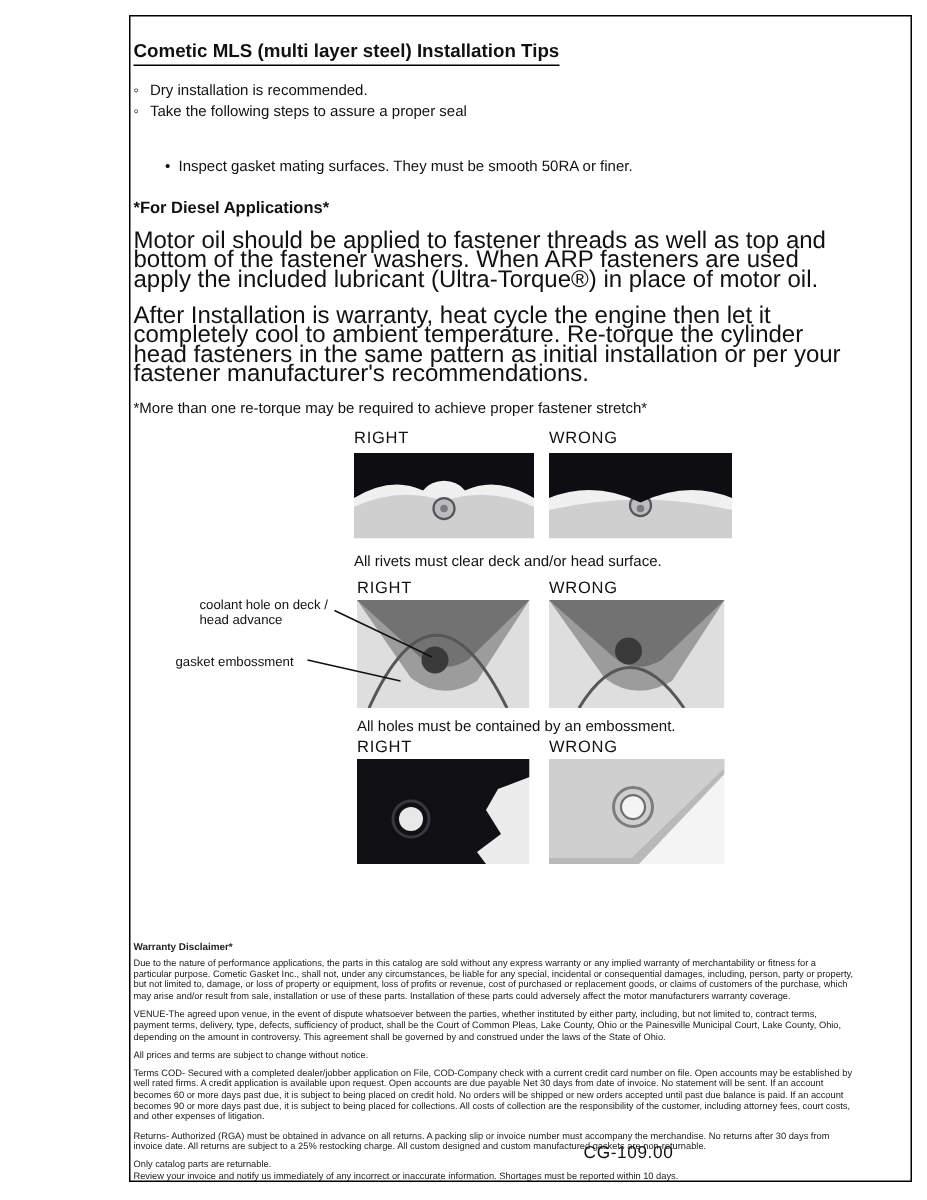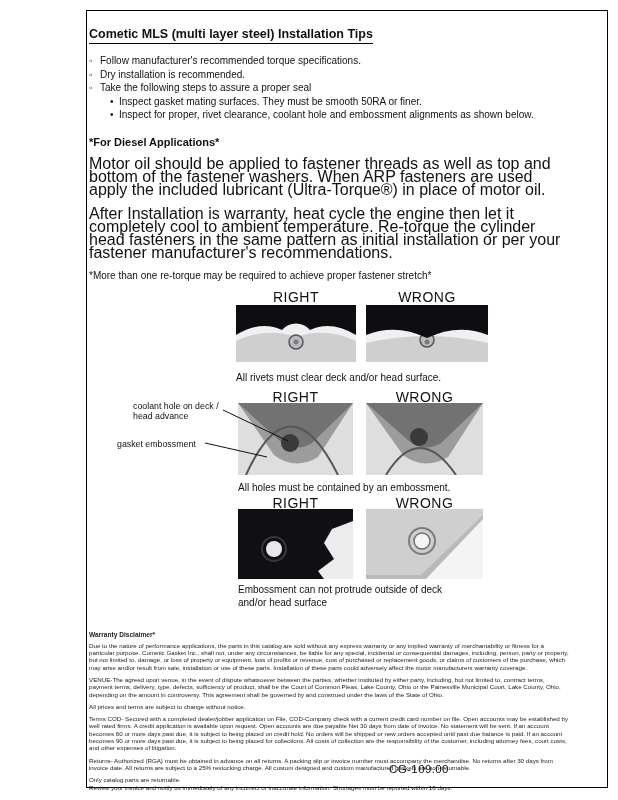--- a/index.html
+++ b/index.html
@@ -10,27 +10,27 @@
   .sheet {
     position:absolute; left:86px; top:10px; width:522px; height:778px;
     border:1px solid #000; box-sizing:border-box;
     padding:12px 20px 0 2px;
   }
   .title { font-size:12.5px; font-weight:bold; margin:4px 0 10px 0; }
   .title span { display:inline-block; border-bottom:1.5px solid #000; padding-bottom:2px; }
   ul.tips { list-style:none; margin:0 0 4px 0; padding:0; font-size:10px; line-height:13.5px; }
   ul.tips li { position:relative; padding-left:11px; }
   li.tip::before { content:"◦"; position:absolute; left:0; top:0; }
-  li.subtip { margin-left:19px; }
+  li.subtip { margin-left:19px;margin-top:24px; }
   li.subtip::before { content:"•"; position:absolute; left:2px; top:0; }
   .h2 { font-size:11px; font-weight:bold; margin:14px 0 9px 0; }
   .para { font-size:16px; line-height:13px; margin:0 0 11px 0; width:472px; }
   .note { font-size:10px; margin:2px 0 0 0; }
   .diagrams { position:relative; height:318px; margin-top:8px; }
-  .dlabel { position:absolute; font-size:14px; text-align:center; letter-spacing:0.5px; }
+  .dlabel { position:absolute; font-size:11px; letter-spacing:0.5px; }
   .dimg { position:absolute; line-height:0; }
   .dimg svg { display:block; }
   .dcap { position:absolute; font-size:10px; line-height:13px; }
   .ann { position:absolute; font-size:8.8px; line-height:10px; }
   .leader { position:absolute; left:0; top:0; pointer-events:none; }
   .legal { margin-top:24px; width:480px; font-size:6.2px; line-height:7.3px; color:#222; }
   .legal-head { font-size:6.6px; font-weight:bold; margin:0 0 4px 0; }
   .legal p { margin:0 0 5px 0; }
   .legal p.tight { margin-bottom:0; }
   .footer { position:absolute; left:0; right:0; bottom:12px; text-align:center;
@@ -38,25 +38,23 @@
 </style>
 </head>
 <body>
 
 <div class="canvas">
   <div class="sheet">
 
     <div class="title"><span>Cometic MLS (multi layer steel) Installation Tips</span></div>
 
     <ul class="tips">
-      <li class="tip">Follow manufacturer's recommended torque specifications.</li>
       <li class="tip">Dry installation is recommended.</li>
       <li class="tip">Take the following steps to assure a proper seal</li>
       <li class="subtip">Inspect gasket mating surfaces.  They must be smooth 50RA or finer.</li>
-      <li class="subtip">Inspect for proper, rivet clearance, coolant hole and embossment alignments as shown below.</li>
     </ul>
 
     <div class="h2">*For Diesel Applications*</div>
     <p class="para">Motor oil should be applied to fastener threads as well as top and bottom of the fastener washers. When ARP fasteners are used apply the included lubricant (Ultra-Torque®) in place of motor oil.</p>
     <p class="para">After Installation is warranty, heat cycle the engine then let it completely cool to ambient temperature. Re-torque the cylinder head fasteners in the same pattern as initial installation or per your fastener manufacturer's recommendations.</p>
     <p class="note">*More than one re-torque may be required to achieve proper fastener stretch*</p>
 
     <div class="diagrams">
 
       <div class="dlabel" style="left:147px; top:0; width:120px;">RIGHT</div>
@@ -126,21 +124,20 @@
       </div>
       <div class="dimg" style="left:277px; top:220px;">
         <svg width="117" height="70" viewBox="0 0 117 70">
           <rect width="117" height="70" fill="#f4f4f4"></rect>
           <path d="M0,0 H117 V10 L60,70 H0 Z" fill="#b9b9b9"></path>
           <path d="M0,0 H117 V6 L55,66 H0 Z" fill="#cfcfcf"></path>
           <circle cx="56" cy="32" r="8" fill="#f4f4f4" stroke="#6e6e6e" stroke-width="1.5"></circle>
           <circle cx="56" cy="32" r="13" fill="none" stroke="#7d7d7d" stroke-width="2"></circle>
         </svg>
       </div>
-      <div class="dcap" style="left:149px; top:294px; width:235px;">Embossment can not protrude outside of deck and/or head surface</div>
     </div>
 
     <div class="legal">
       <div class="legal-head">Warranty Disclaimer*</div>
       <p>Due to the nature of performance applications, the parts in this catalog are sold without any express warranty or any implied warranty of merchantability or fitness for a particular purpose.  Cometic Gasket Inc., shall not, under any circumstances, be liable for any special, incidental or consequential damages, including, person, party or property, but not limited to, damage, or loss of property or equipment, loss of profits or revenue, cost of purchased or replacement goods, or claims of customers of the purchase, which may arise and/or result from sale, installation or use of these parts.  Installation of these parts could adversely affect the motor manufacturers warranty coverage.</p>
       <p>VENUE-The agreed upon venue, in the event of dispute whatsoever between the parties, whether instituted by either party, including, but not limited to, contract terms, payment terms, delivery, type, defects, sufficiency of product, shall be the Court of Common Pleas, Lake County, Ohio or the Painesville Municipal Court, Lake County, Ohio, depending on the amount in controversy. This agreement shall be governed by and construed under the laws of the State of Ohio.</p>
       <p>All prices and terms are subject to change without notice.</p>
       <p>Terms COD- Secured with a completed dealer/jobber application on File, COD-Company check with a current credit card number on file.  Open accounts may be established by well rated firms.  A credit application is available upon request.  Open accounts are due payable Net 30 days from date of invoice.  No statement will be sent.  If an account becomes 60 or more days past due, it is subject to being placed on credit hold.  No orders will be shipped or new orders accepted until past due balance is paid.  If an account becomes 90 or more days past due, it is subject to being placed for collections.  All costs of collection are the responsibility of the customer, including attorney fees, court costs, and other expenses of litigation.</p>
       <p>Returns- Authorized (RGA) must be obtained in advance on all returns.  A packing slip or invoice number must accompany the merchandise.  No returns after 30 days from invoice date.  All returns are subject to a 25% restocking charge.  All custom designed and custom manufactured gaskets are non-returnable.</p>
       <p class="tight">Only catalog parts are returnable.</p>

